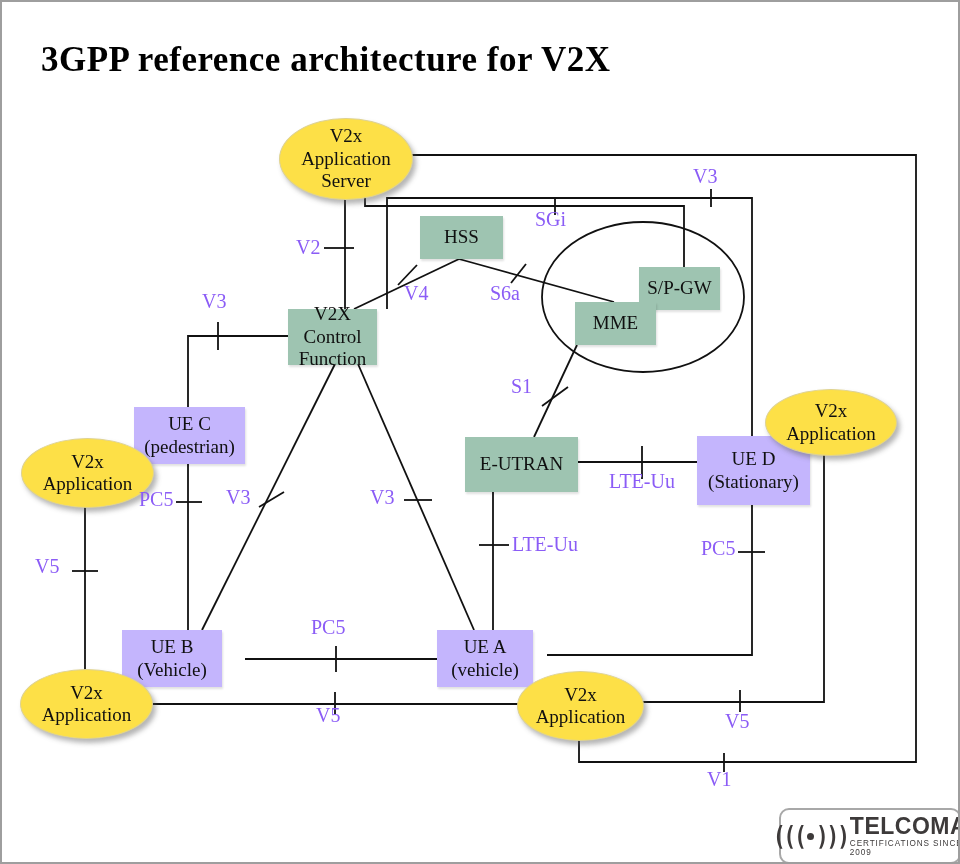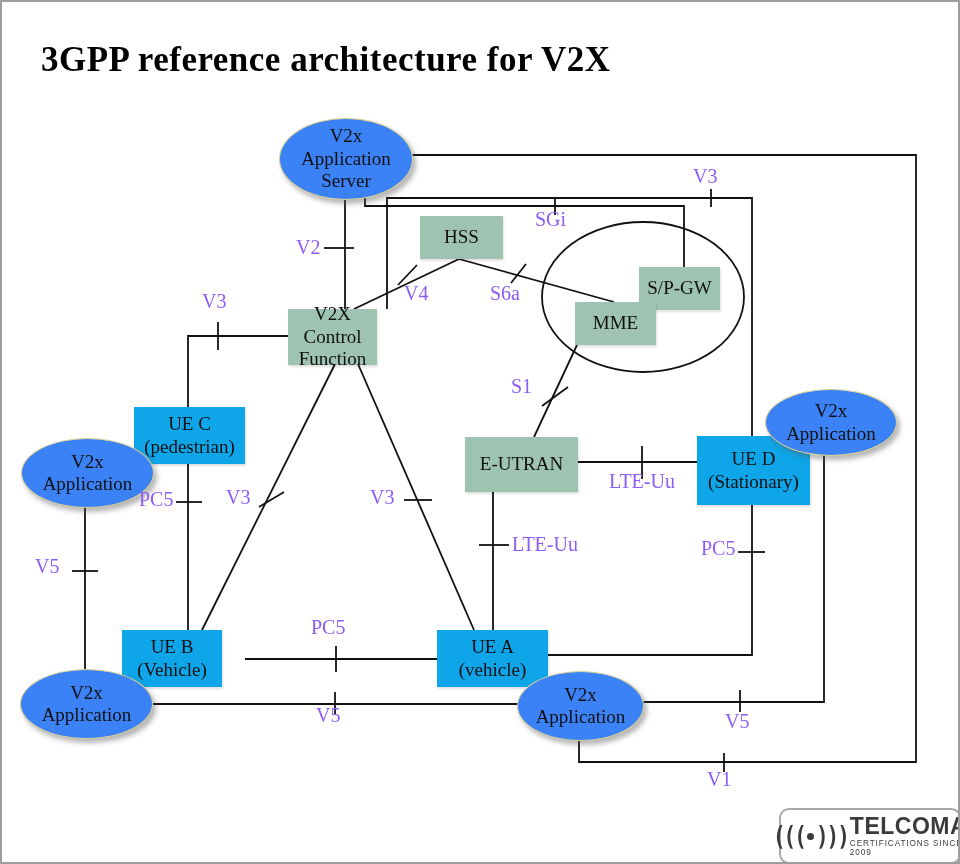--- a/index.html
+++ b/index.html
@@ -13,23 +13,23 @@
     font-size:35px;font-weight:bold;letter-spacing:0.5px;color:#000;
   }
   .layer{position:absolute;left:0;top:0;width:960px;height:864px;}
   .lines{z-index:1;}
   .node{
     position:absolute;display:flex;flex-direction:column;align-items:center;justify-content:center;
     text-align:center;font-size:19px;line-height:1.18;color:#101010;
   }
   .box{z-index:2;box-shadow:1px 2px 2px rgba(0,0,0,0.12);}
   .teal{background:#9ec4b1;}
-  .ue{background:#0ea5e9;}
+  .ue{background:#c4b5fd;}
   .app{
-    z-index:3;border-radius:50%;background:#3b82f6;border:1px solid #ded292;
+    z-index:3;border-radius:50%;background:#fde047;border:1px solid #ded292;
     box-shadow:3px 4px 5px rgba(90,90,90,0.45);
   }
   .iface{
     position:absolute;z-index:4;font-size:20px;white-space:nowrap;color:#8b5cf6;
   }
   .logo{
     position:absolute;z-index:4;left:777px;top:806px;width:178px;height:52px;
     border:2px solid #a8a8a8;border-radius:10px;background:#fff;
     display:flex;align-items:center;justify-content:center;gap:2px;
     font-family:"Liberation Sans", sans-serif;color:#3d3a3a;
@@ -108,21 +108,21 @@
   </div>
 
   <div class="node box ue" style="left:132px;top:405px;width:111px;height:57px;">
     <span>UE C</span>
     <span>(pedestrian)</span>
   </div>
   <div class="node box ue" style="left:120px;top:628px;width:100px;height:57px;">
     <span>UE B</span>
     <span>(Vehicle)</span>
   </div>
-  <div class="node box ue" style="left:435px;top:628px;width:111px;height:57px;">
+  <div class="node box ue" style="left:435px;top:628px;width:96px;height:57px;">
     <span>UE A</span>
     <span>(vehicle)</span>
   </div>
   <div class="node box ue" style="left:695px;top:434px;width:113px;height:69px;">
     <span>UE D</span>
     <span>(Stationary)</span>
   </div>
 
   <div class="node app" style="left:277px;top:116px;width:132px;height:80px;">
     <span>V2x</span>

